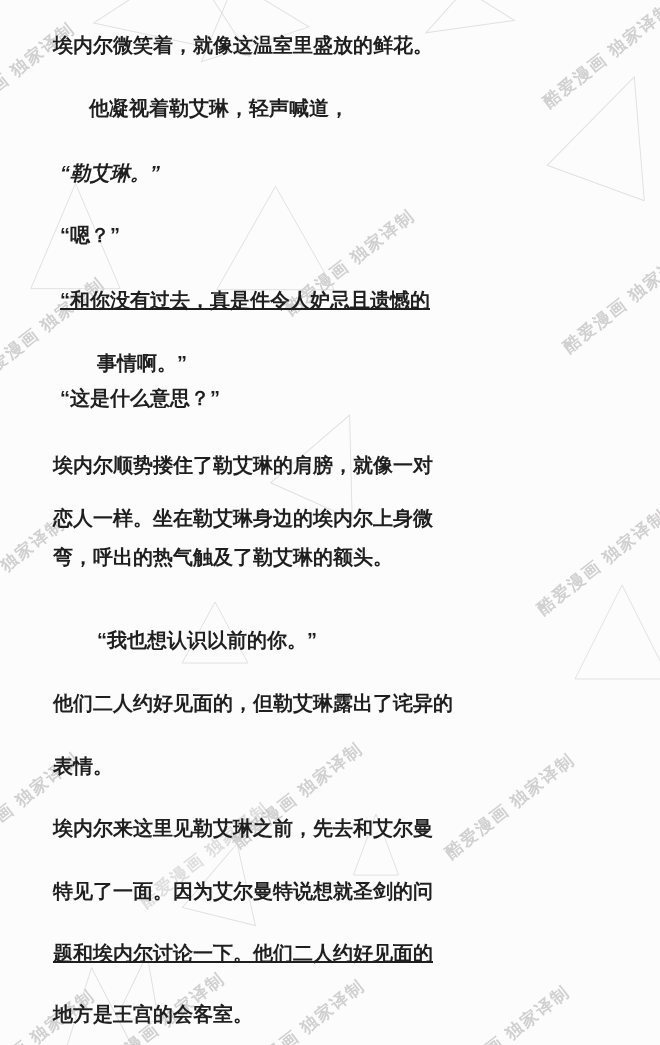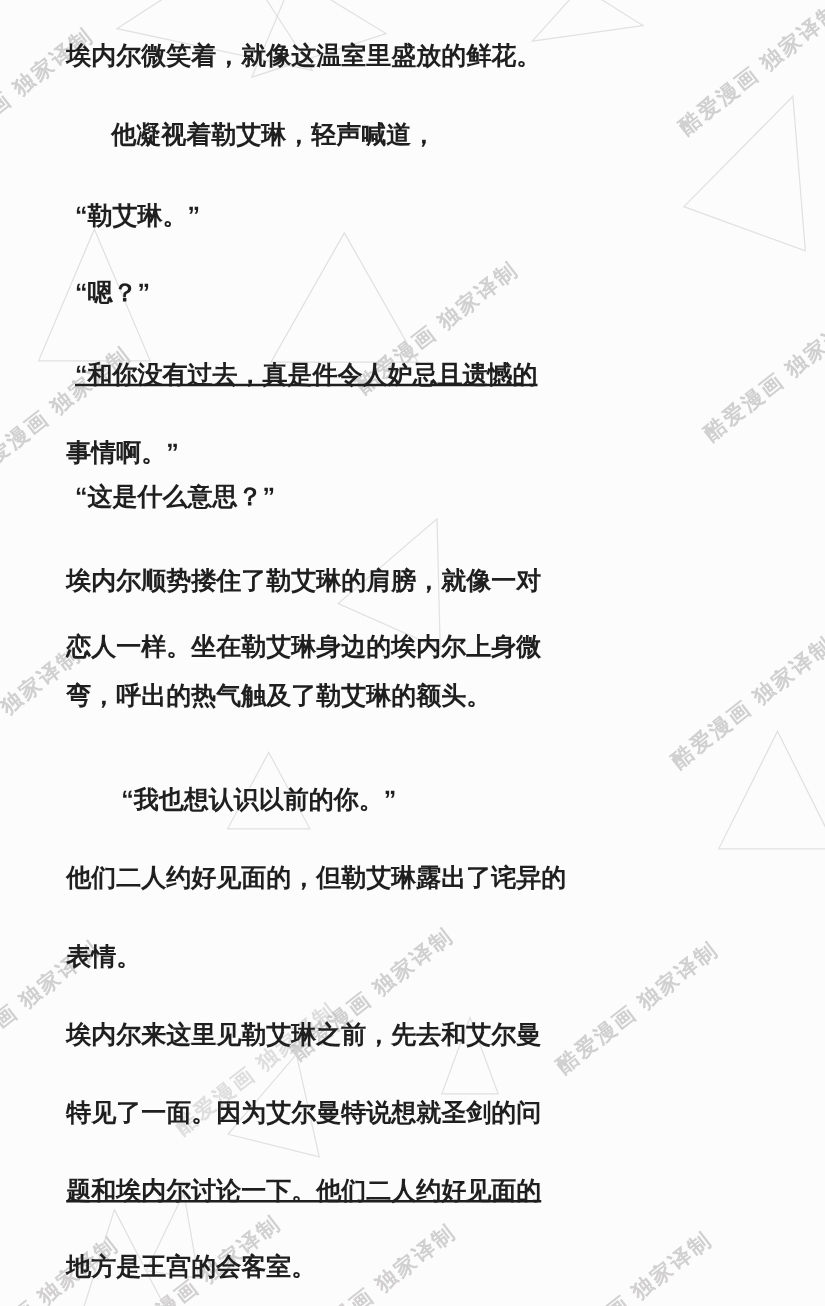--- a/index.html
+++ b/index.html
@@ -132,24 +132,24 @@
     <div class="wm-tri" style="left:60px;  top:965px; width:70px;  height:85px;  transform:rotate(-5deg);">
         <svg viewBox="0 0 100 100" preserveAspectRatio="none">
           <polygon points="50,3 97,97 3,97" fill="none" stroke="#d8d8d8" vector-effect="non-scaling-stroke"></polygon>
         </svg>
       </div>
   </div>
 
   <div id="text-layer" style="color: rgb(31, 31, 31);">
     <div class="line" style="top:28px;">埃内尔微笑着，就像这温室里盛放的鲜花。</div>
     <div class="line" style="top:91px;margin-left:36px;">他凝视着勒艾琳，轻声喊道，</div>
-    <div class="line indent" style="top:156px;">“勒艾琳。”</div>
+    <div class="line indent" style="top:156px;font-style:italic;">“勒艾琳。”</div>
     <div class="line indent" style="top:218px;">“嗯？”</div>
     <div class="line indent" style="top:283px;text-decoration:underline;">“和你没有过去，真是件令人妒忌且遗憾的</div>
-    <div class="line" style="top:346px;">事情啊。”</div>
+    <div class="line" style="top:346px;margin-left:44px;">事情啊。”</div>
     <div class="line indent" style="top:381px;">“这是什么意思？”</div>
     <div class="line" style="top:448px;">埃内尔顺势搂住了勒艾琳的肩膀，就像一对</div>
     <div class="line" style="top:501px;">恋人一样。坐在勒艾琳身边的埃内尔上身微</div>
     <div class="line" style="top:540px;">弯，呼出的热气触及了勒艾琳的额头。</div>
     <div class="line indent" style="top:623px;margin-left:37px;">“我也想认识以前的你。”</div>
     <div class="line" style="top:686px;">他们二人约好见面的，但勒艾琳露出了诧异的</div>
     <div class="line" style="top:749px;text-align:center;">表情。</div>
     <div class="line" style="top:811px;">埃内尔来这里见勒艾琳之前，先去和艾尔曼</div>
     <div class="line" style="top:874px;">特见了一面。因为艾尔曼特说想就圣剑的问</div>
     <div class="line" style="top:936px;text-decoration:underline;">题和埃内尔讨论一下。他们二人约好见面的</div>

